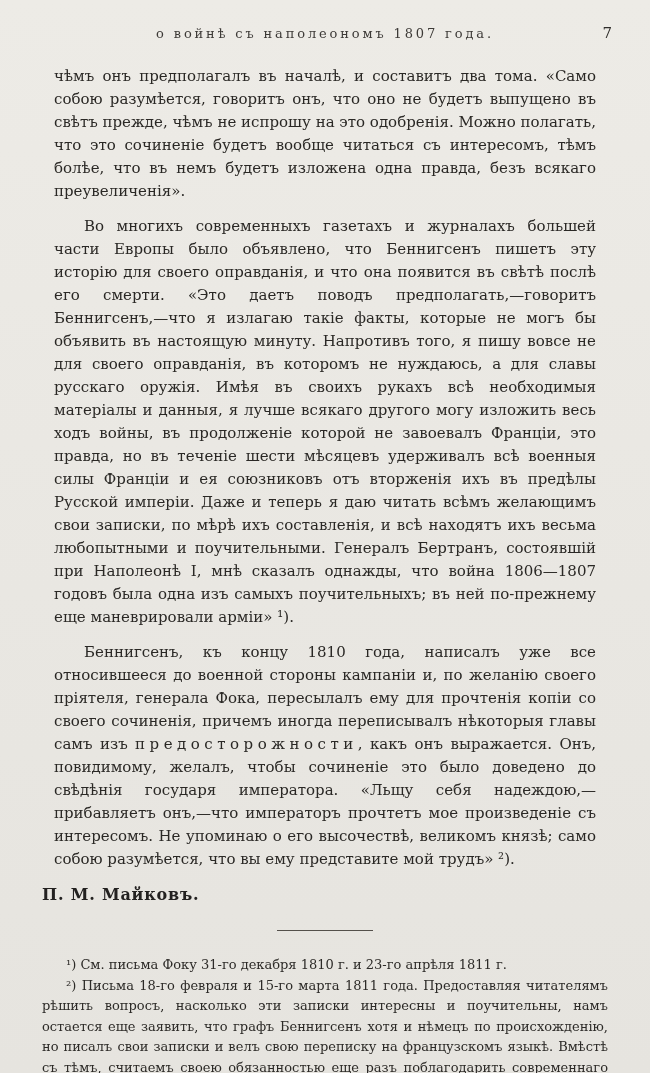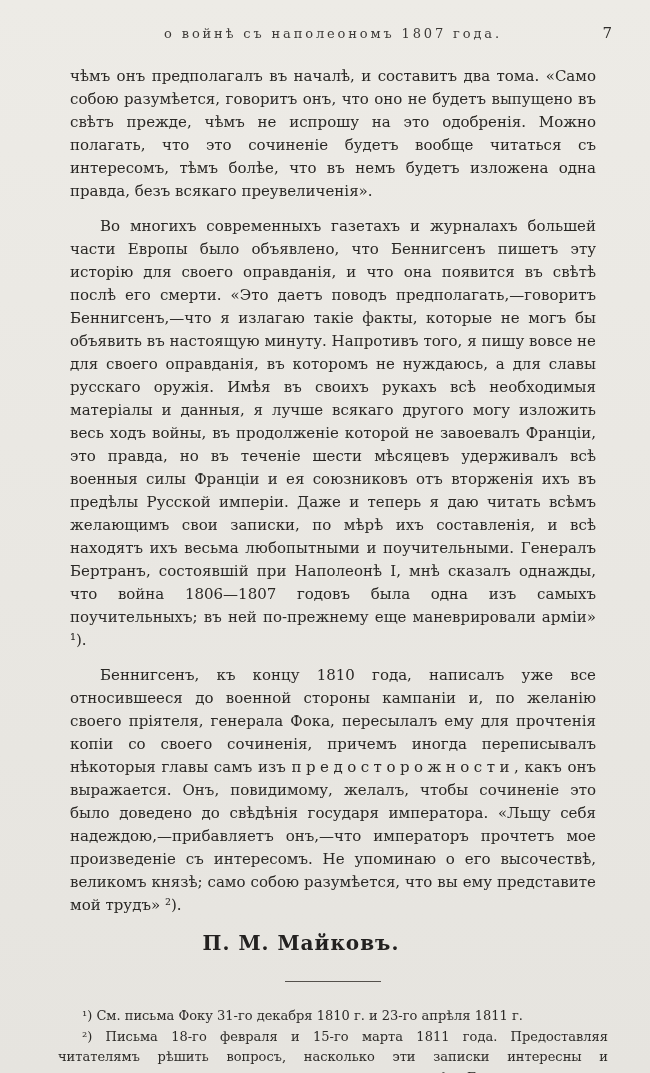--- a/index.html
+++ b/index.html
@@ -11,21 +11,21 @@
     height: 1073px;
     overflow: hidden;
     background: #e7e5e0;
     font-family: "DejaVu Serif", serif;
     color: #29272466;
   }
   .page {
     box-sizing: border-box;
     width: 650px;
     height: 1073px;
-    padding: 26px 42px 18px 58px;
+    padding: 26px 42px 18px 42px;
     background: linear-gradient(180deg, #edebe6 0%, #e9e7e2 55%, #e6e4df 100%);
     color: #2a2825;
   }
   .page-header {
     position: relative;
     text-align: center;
     font-size: 13px;
     letter-spacing: 0.22em;
     color: #3d3a37;
     margin-bottom: 24px;
@@ -48,23 +48,23 @@
     color: #2a2825;
   }
   .body-text .para.no-indent {
     text-indent: 0;
   }
   .spaced {
     letter-spacing: 0.30em;
   }
   .signature {
     margin: 14px 64px 8px 0;
-    text-align: center;
+    text-align: left;
     font-weight: bold;
-    font-size: 20px;
+    font-size: 16px;
     letter-spacing: 0.05em;
     color: #232120;
   }
   .divider {
     width: 96px;
     height: 0;
     border-top: 1px solid #54504b;
     margin: 26px auto 24px auto;
   }
   .footnotes .footnote {

